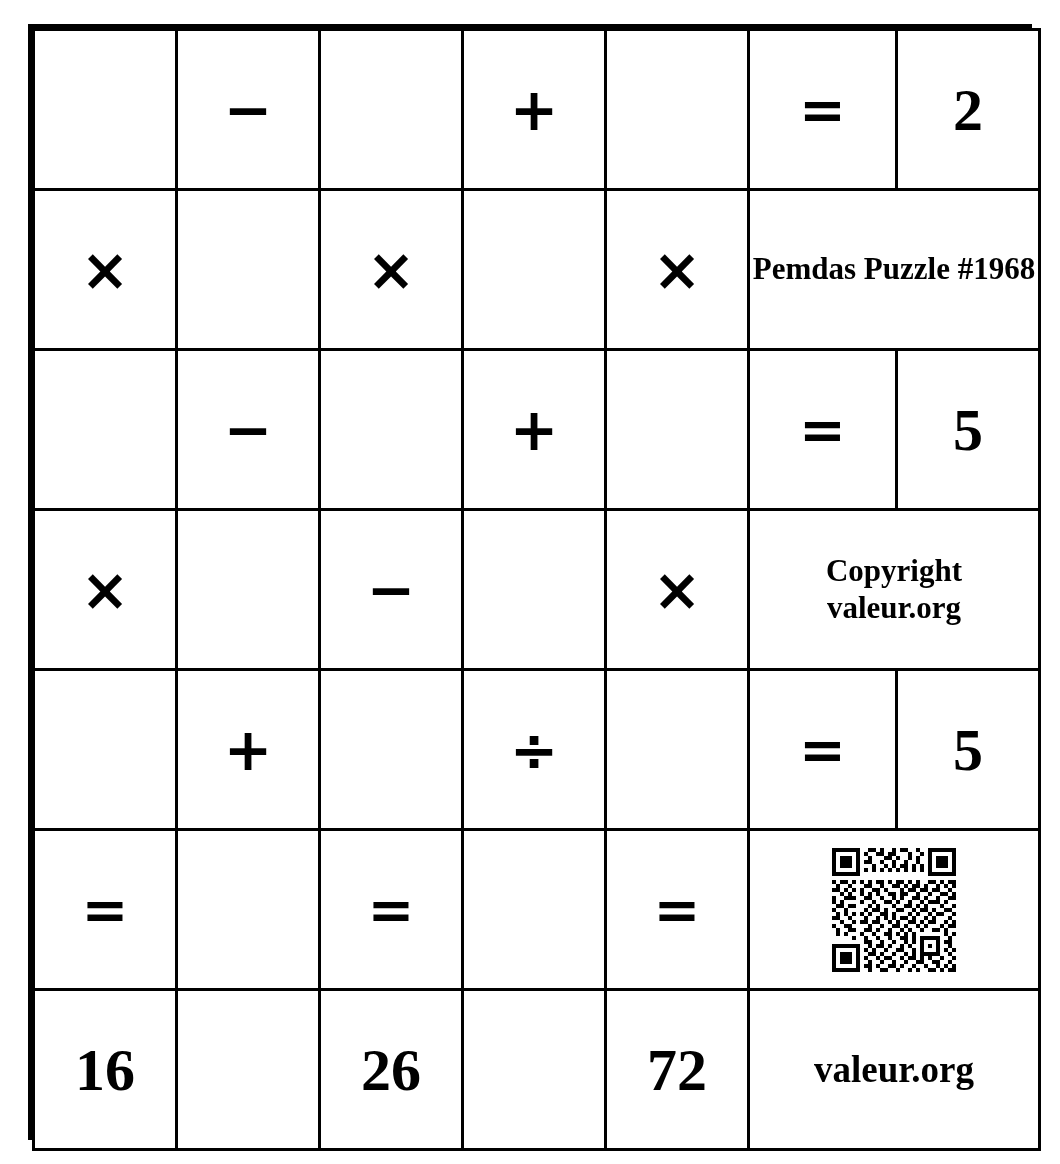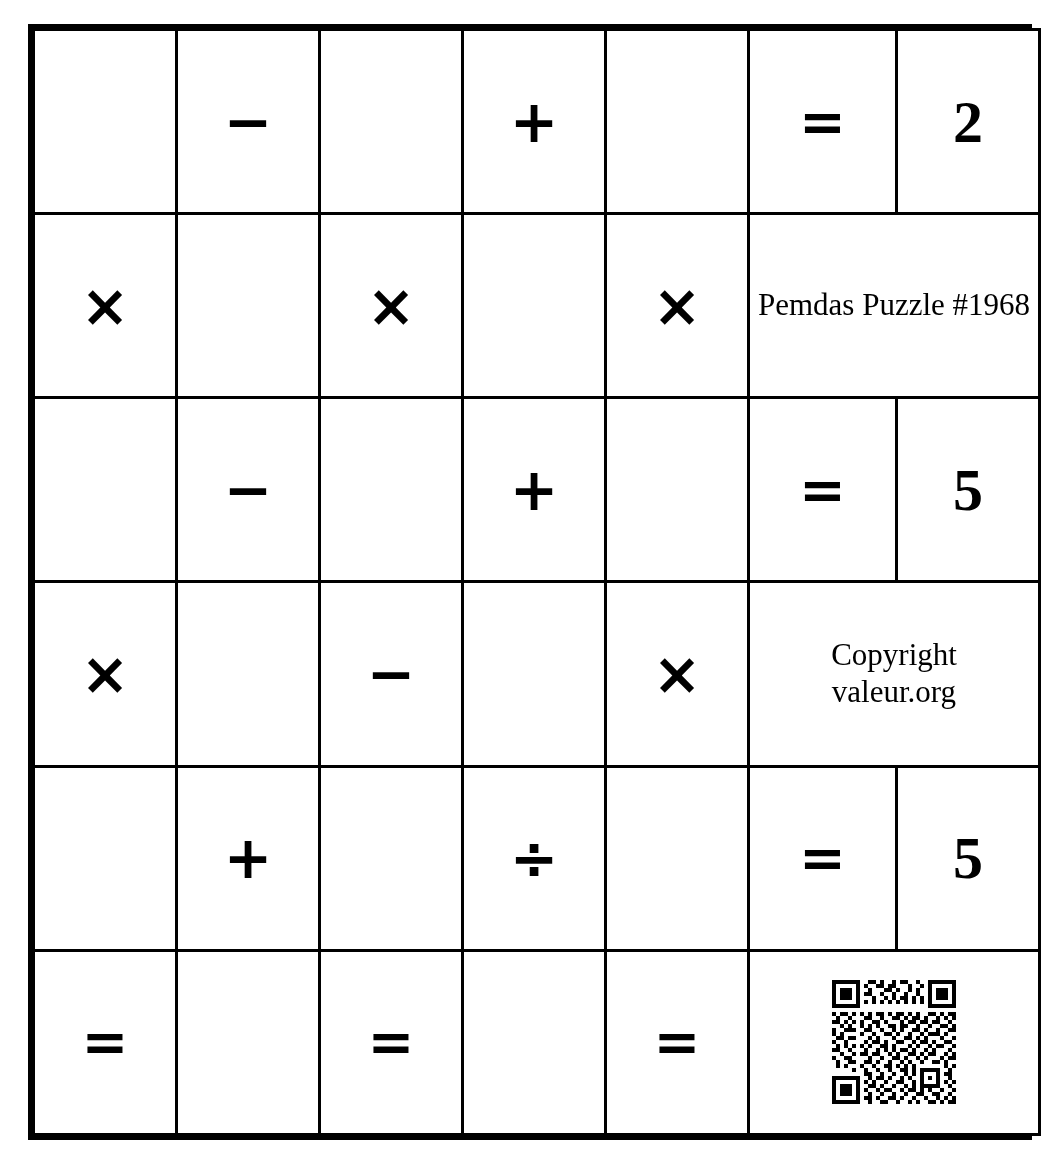--- a/index.html
+++ b/index.html
@@ -64,21 +64,21 @@
   .op-eq {
     font-size: 56px;
     font-weight: bold;
     font-family: "DejaVu Sans", sans-serif;
     line-height: 1;
   }
   .note {
     font-size: 31px;
     font-family: "Liberation Serif", serif;
     line-height: 1.18;
-    font-weight: normal;
+    font-weight: bold;
   }
   .brand {
     font-size: 37px;
     font-weight: bold;
     font-family: "Liberation Serif", serif;
   }
   .qr-holder {
     display: flex;
     align-items: center;
     justify-content: center;
@@ -477,17 +477,33 @@
                   <rect x="22" y="31" width="1" height="1"></rect>
                     <rect x="25" y="31" width="2" height="1"></rect>
                   <rect x="28" y="31" width="1" height="1"></rect>
                     <rect x="30" y="31" width="2" height="1"></rect>
                 </g>
               </svg>
             </div>
           </td>
         </tr>
 
+        <tr class="row-num">
+          <td>
+            <span class="bignum">16</span>
+          </td>
+          <td class="shaded"></td>
+          <td>
+            <span class="bignum">26</span>
+          </td>
+          <td class="shaded"></td>
+          <td>
+            <span class="bignum">72</span>
+          </td>
+          <td class="shaded" colspan="2">
+            <span class="brand">valeur.org</span>
+          </td>
+        </tr>
 
       </tbody>
     </table>
   </div>
 </div>
 
 </body></html>

